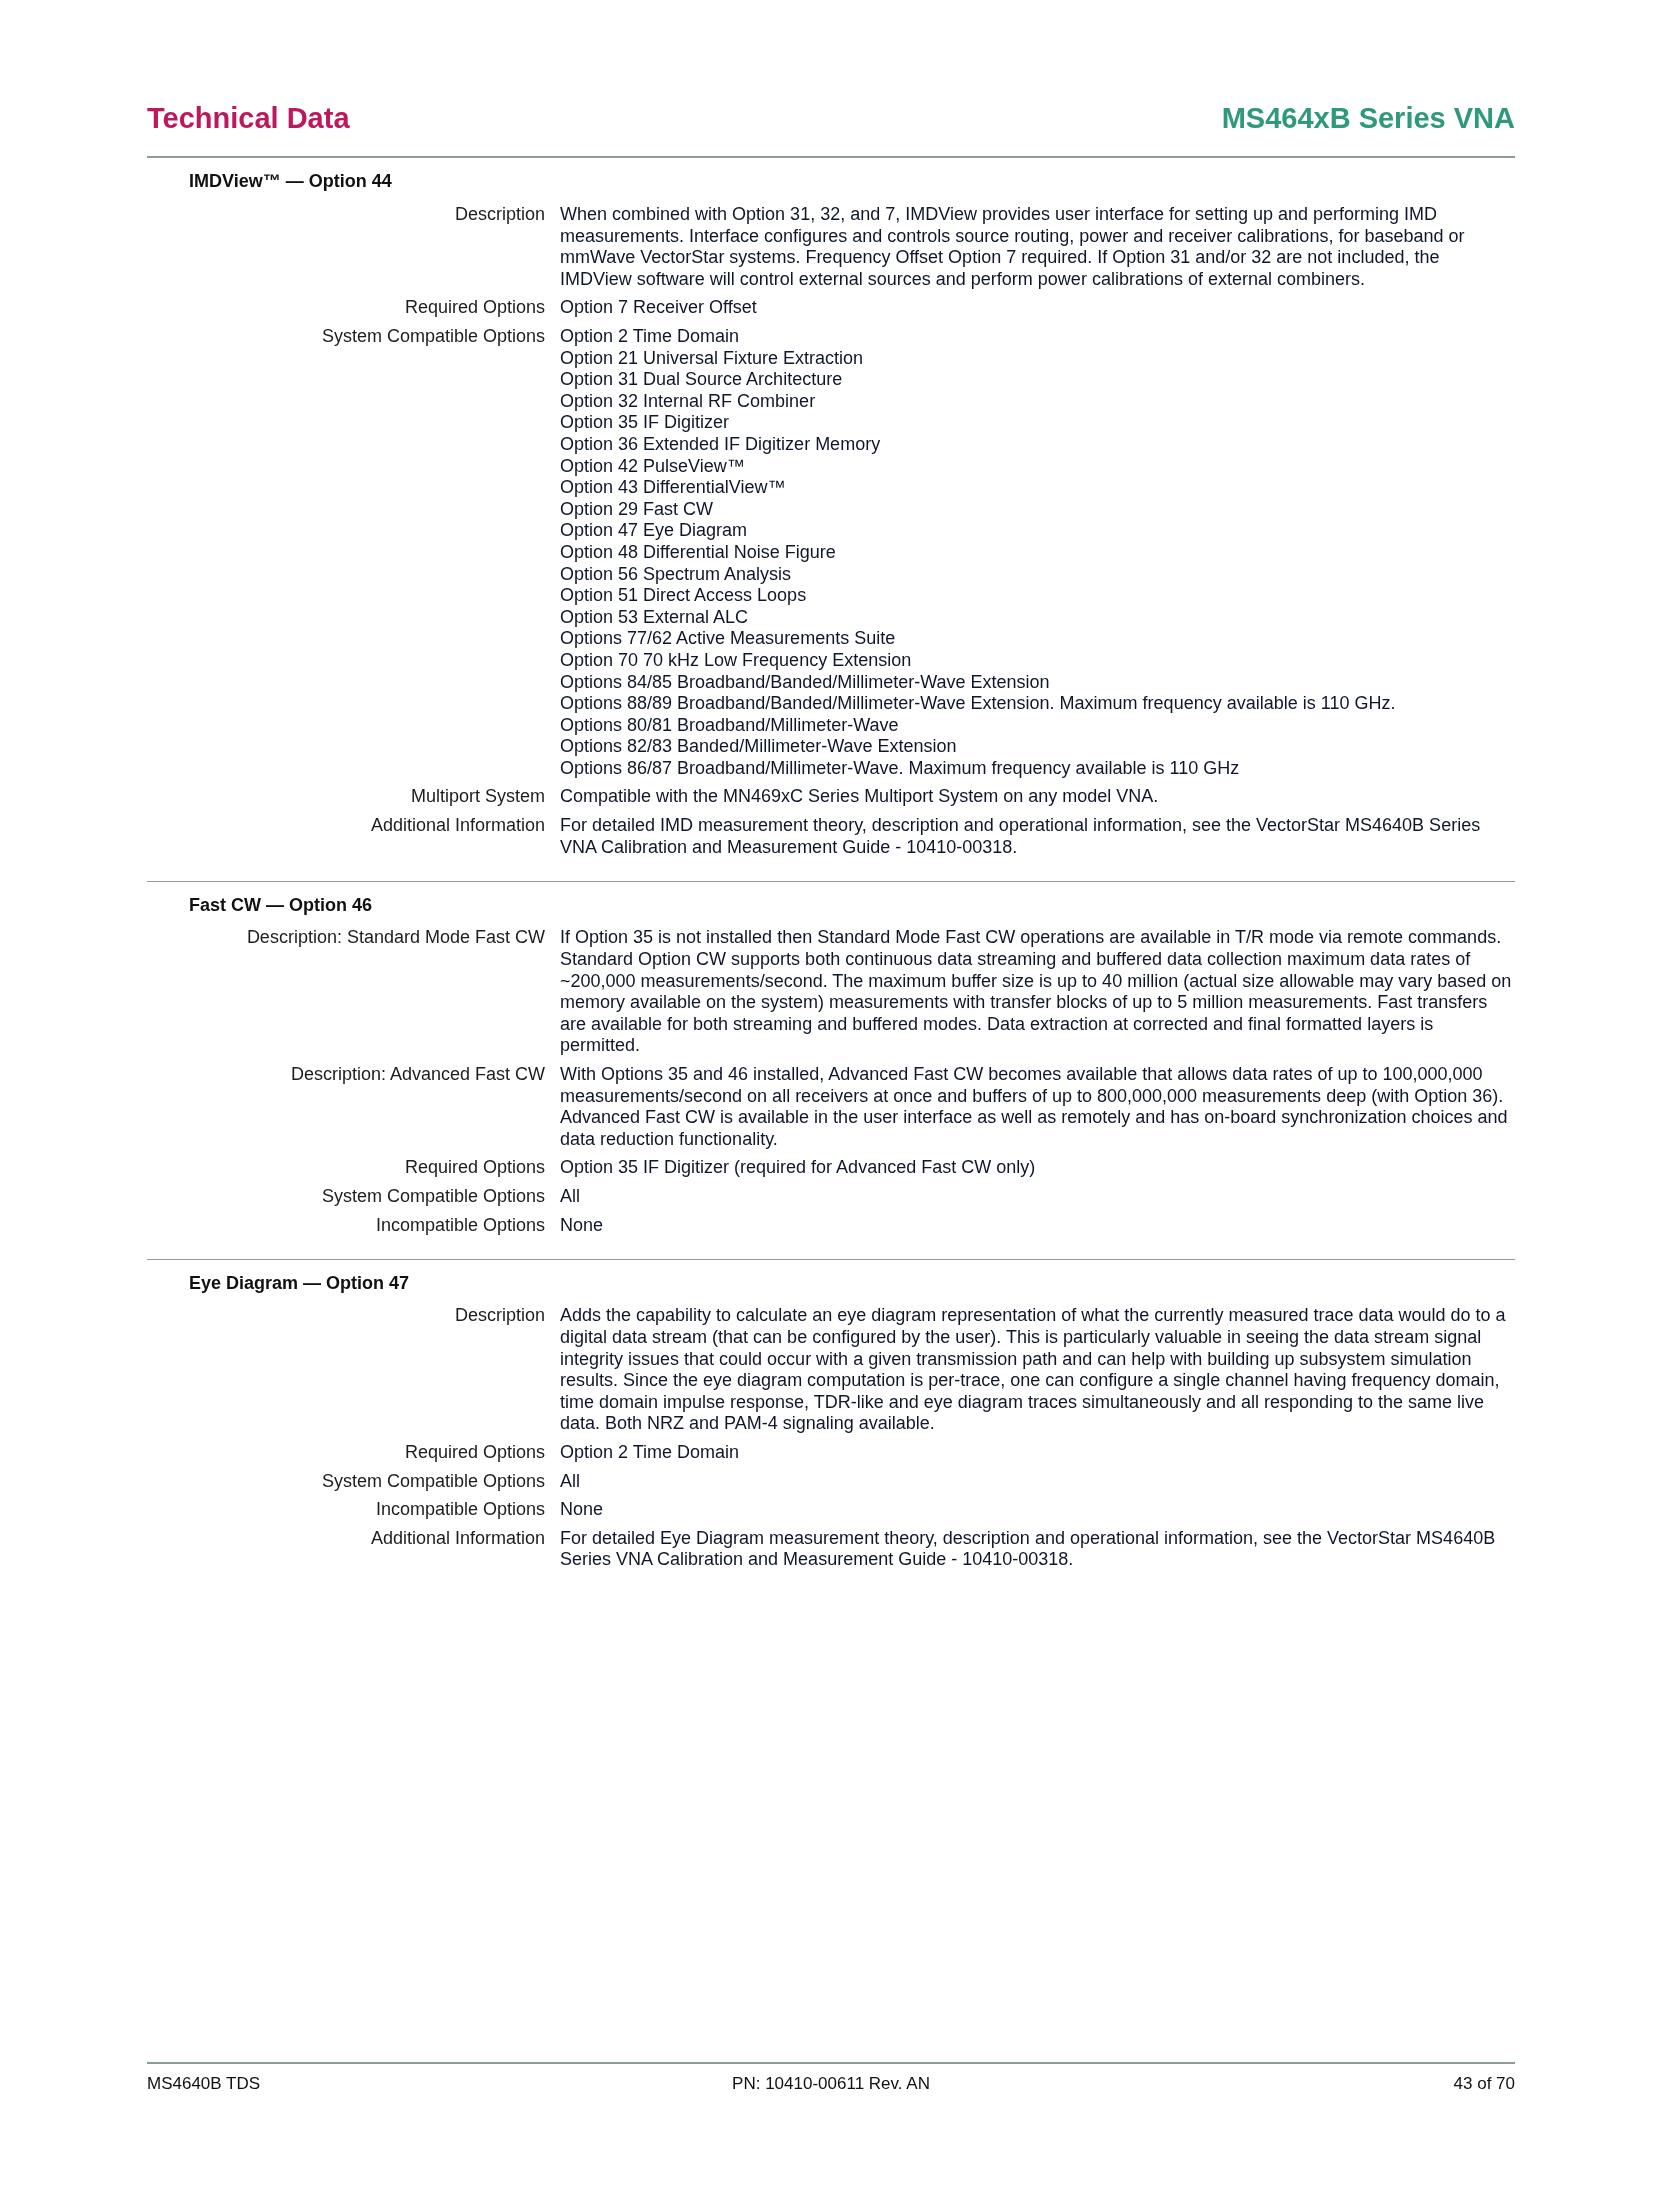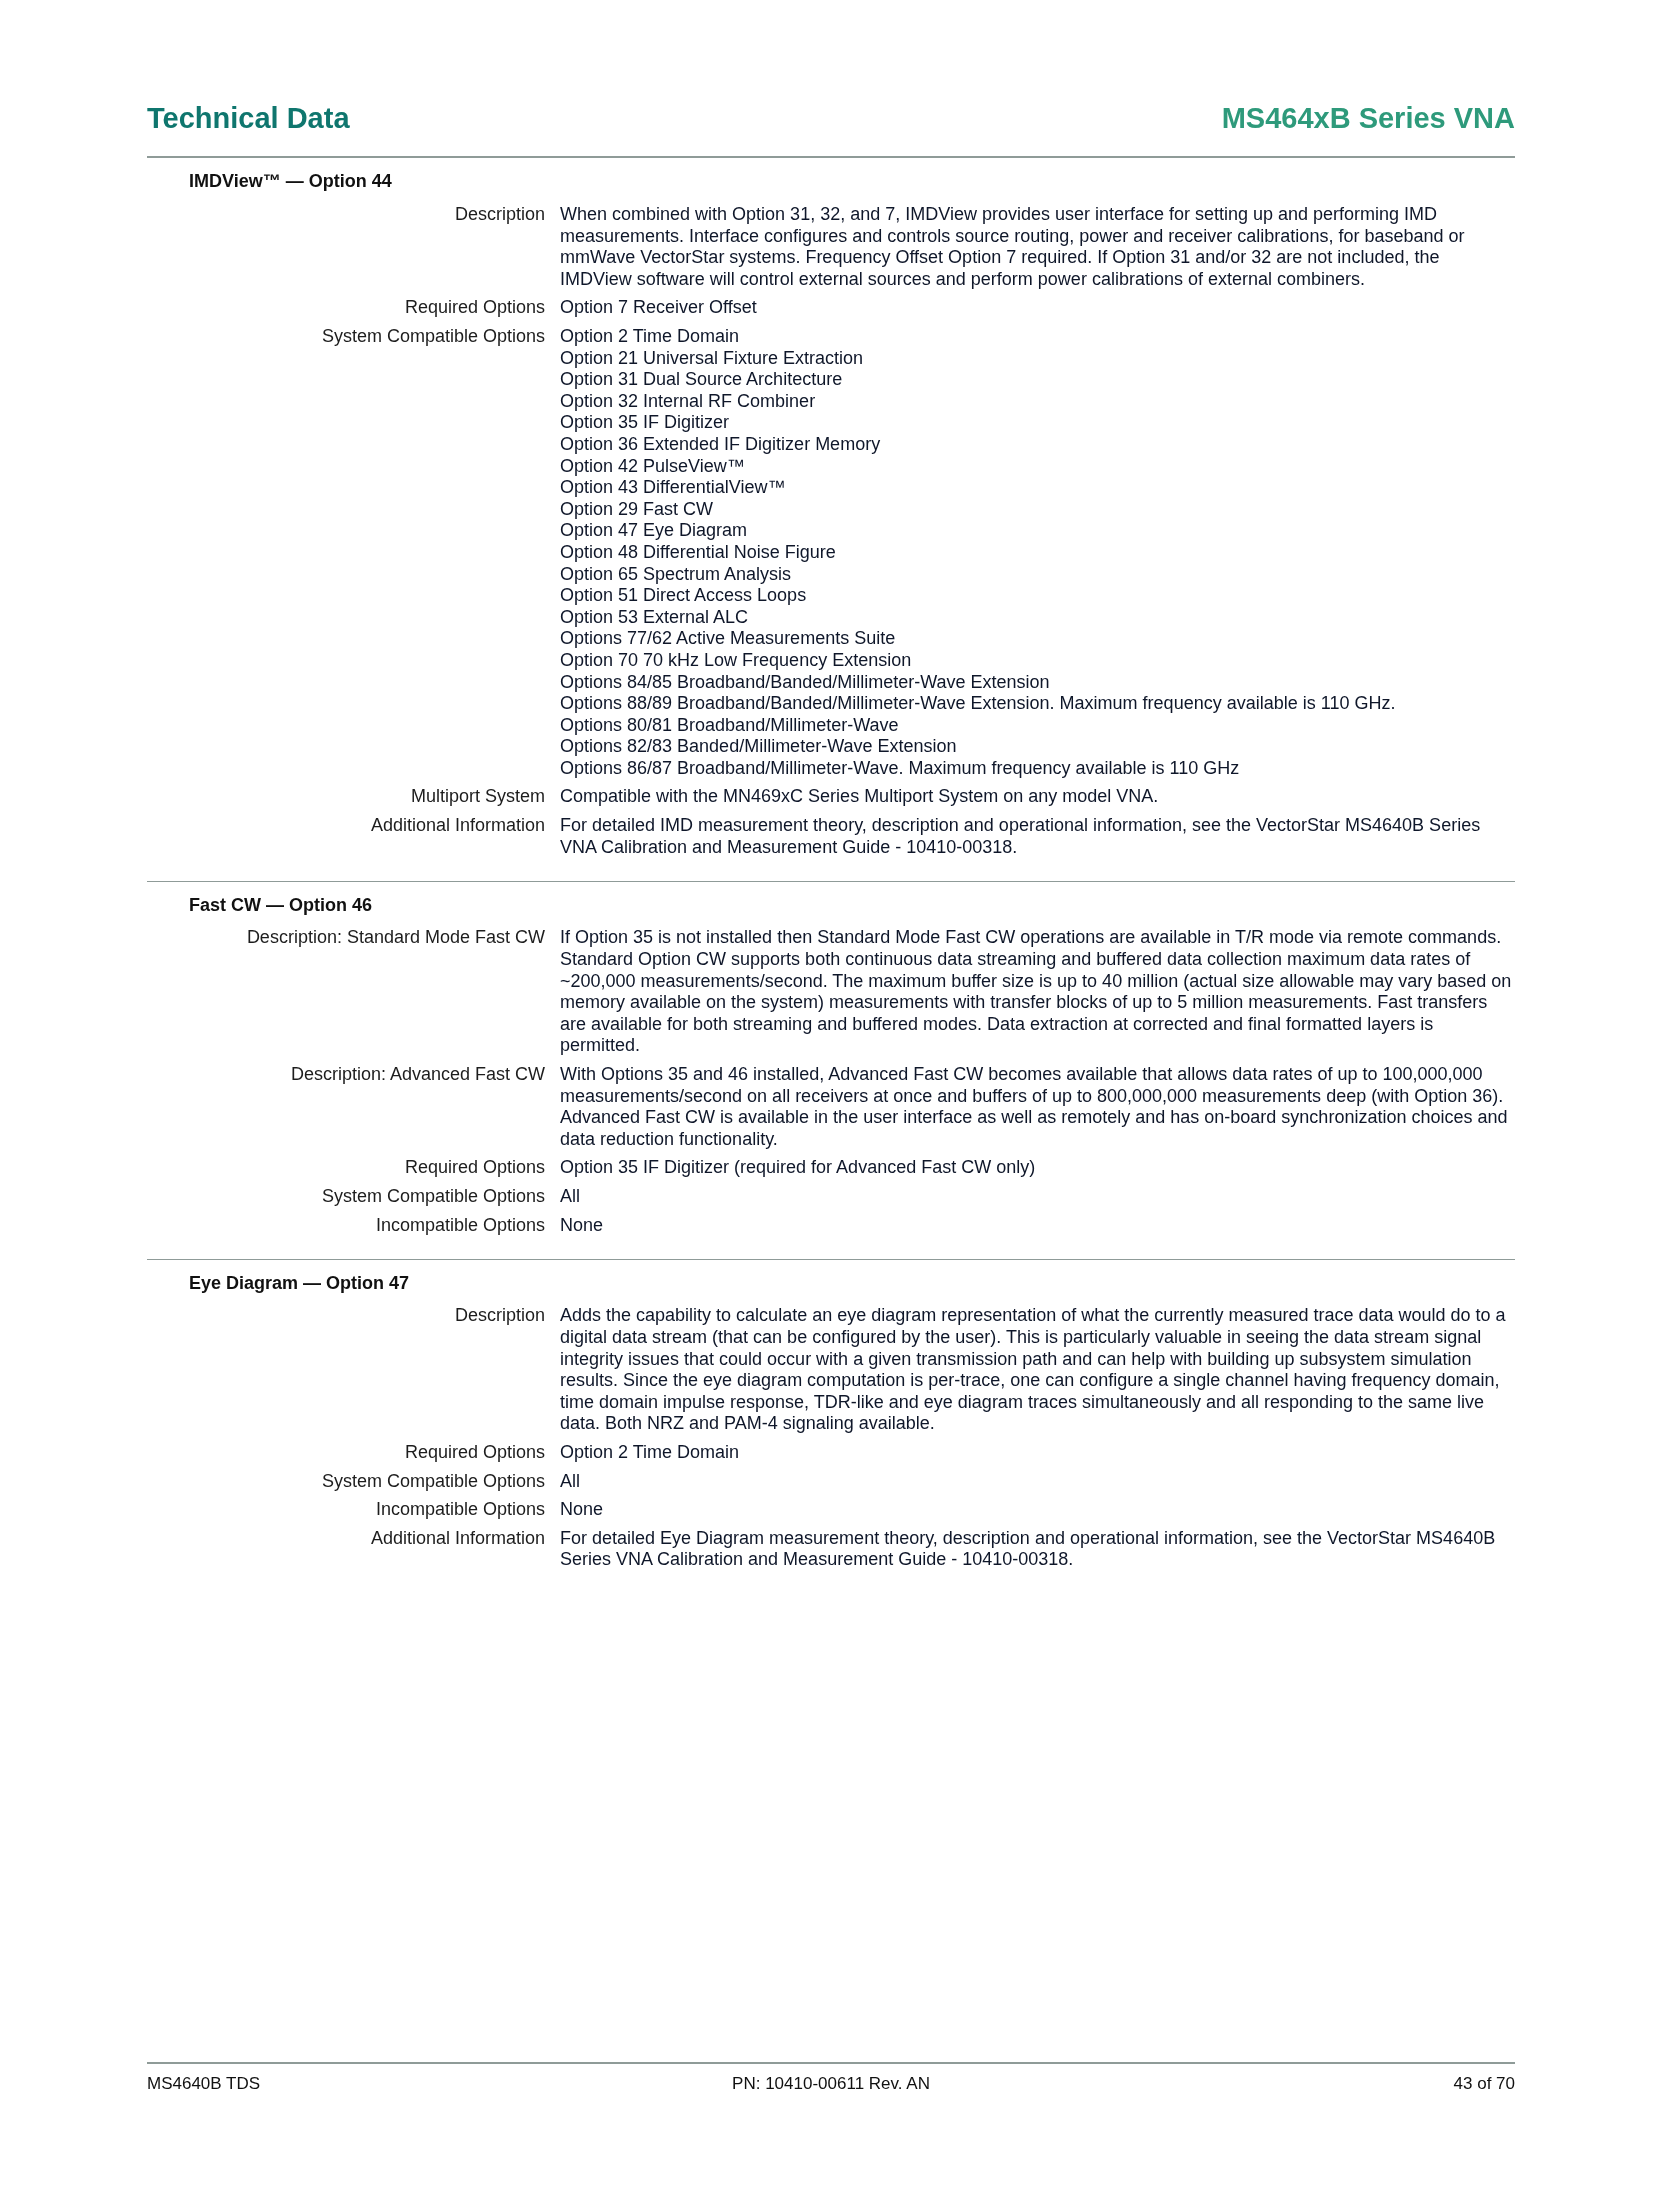--- a/index.html
+++ b/index.html
@@ -48,21 +48,21 @@
   .doc-footer .center { text-align:center; }
   .doc-footer .right { text-align:right; }
 </style>
 </head>
 <body>
 
 <div class="page">
   <div class="content">
 
     <div class="doc-header">
-      <div class="title" style="color: #0f766e;">Technical Data</div>
+      <div class="title" style="color: #be185d;">Technical Data</div>
       <div class="title" style="color: rgb(46, 154, 123);">MS464xB Series VNA</div>
     </div>
 
     <main id="sections-root">
         <section>
           <h2 class="section-title">IMDView™ — Option 44</h2>
           <div class="row">
             <div class="label">Description</div>
             <div class="value">
               <div>When combined with Option 31, 32, and 7, IMDView provides user interface for setting up and performing IMD measurements. Interface configures and controls source routing, power and receiver calibrations, for baseband or mmWave VectorStar systems. Frequency Offset Option 7 required. If Option 31 and/or 32 are not included, the IMDView software will control external sources and perform power calibrations of external combiners.</div>
@@ -81,21 +81,21 @@
               <div>Option 21 Universal Fixture Extraction</div>
               <div>Option 31 Dual Source Architecture</div>
               <div>Option 32 Internal RF Combiner</div>
               <div>Option 35 IF Digitizer</div>
               <div>Option 36 Extended IF Digitizer Memory</div>
               <div>Option 42 PulseView™</div>
               <div>Option 43 DifferentialView™</div>
               <div>Option 29 Fast CW</div>
               <div>Option 47 Eye Diagram</div>
               <div>Option 48 Differential Noise Figure</div>
-              <div>Option 65 Spectrum Analysis</div>
+              <div>Option 56 Spectrum Analysis</div>
               <div>Option 51 Direct Access Loops</div>
               <div>Option 53 External ALC</div>
               <div>Options 77/62 Active Measurements Suite</div>
               <div>Option 70 70 kHz Low Frequency Extension</div>
               <div>Options 84/85 Broadband/Banded/Millimeter-Wave Extension</div>
               <div>Options 88/89 Broadband/Banded/Millimeter-Wave Extension. Maximum frequency available is 110 GHz.</div>
               <div>Options 80/81 Broadband/Millimeter-Wave</div>
               <div>Options 82/83 Banded/Millimeter-Wave Extension</div>
               <div>Options 86/87 Broadband/Millimeter-Wave. Maximum frequency available is 110 GHz</div>
             </div>

